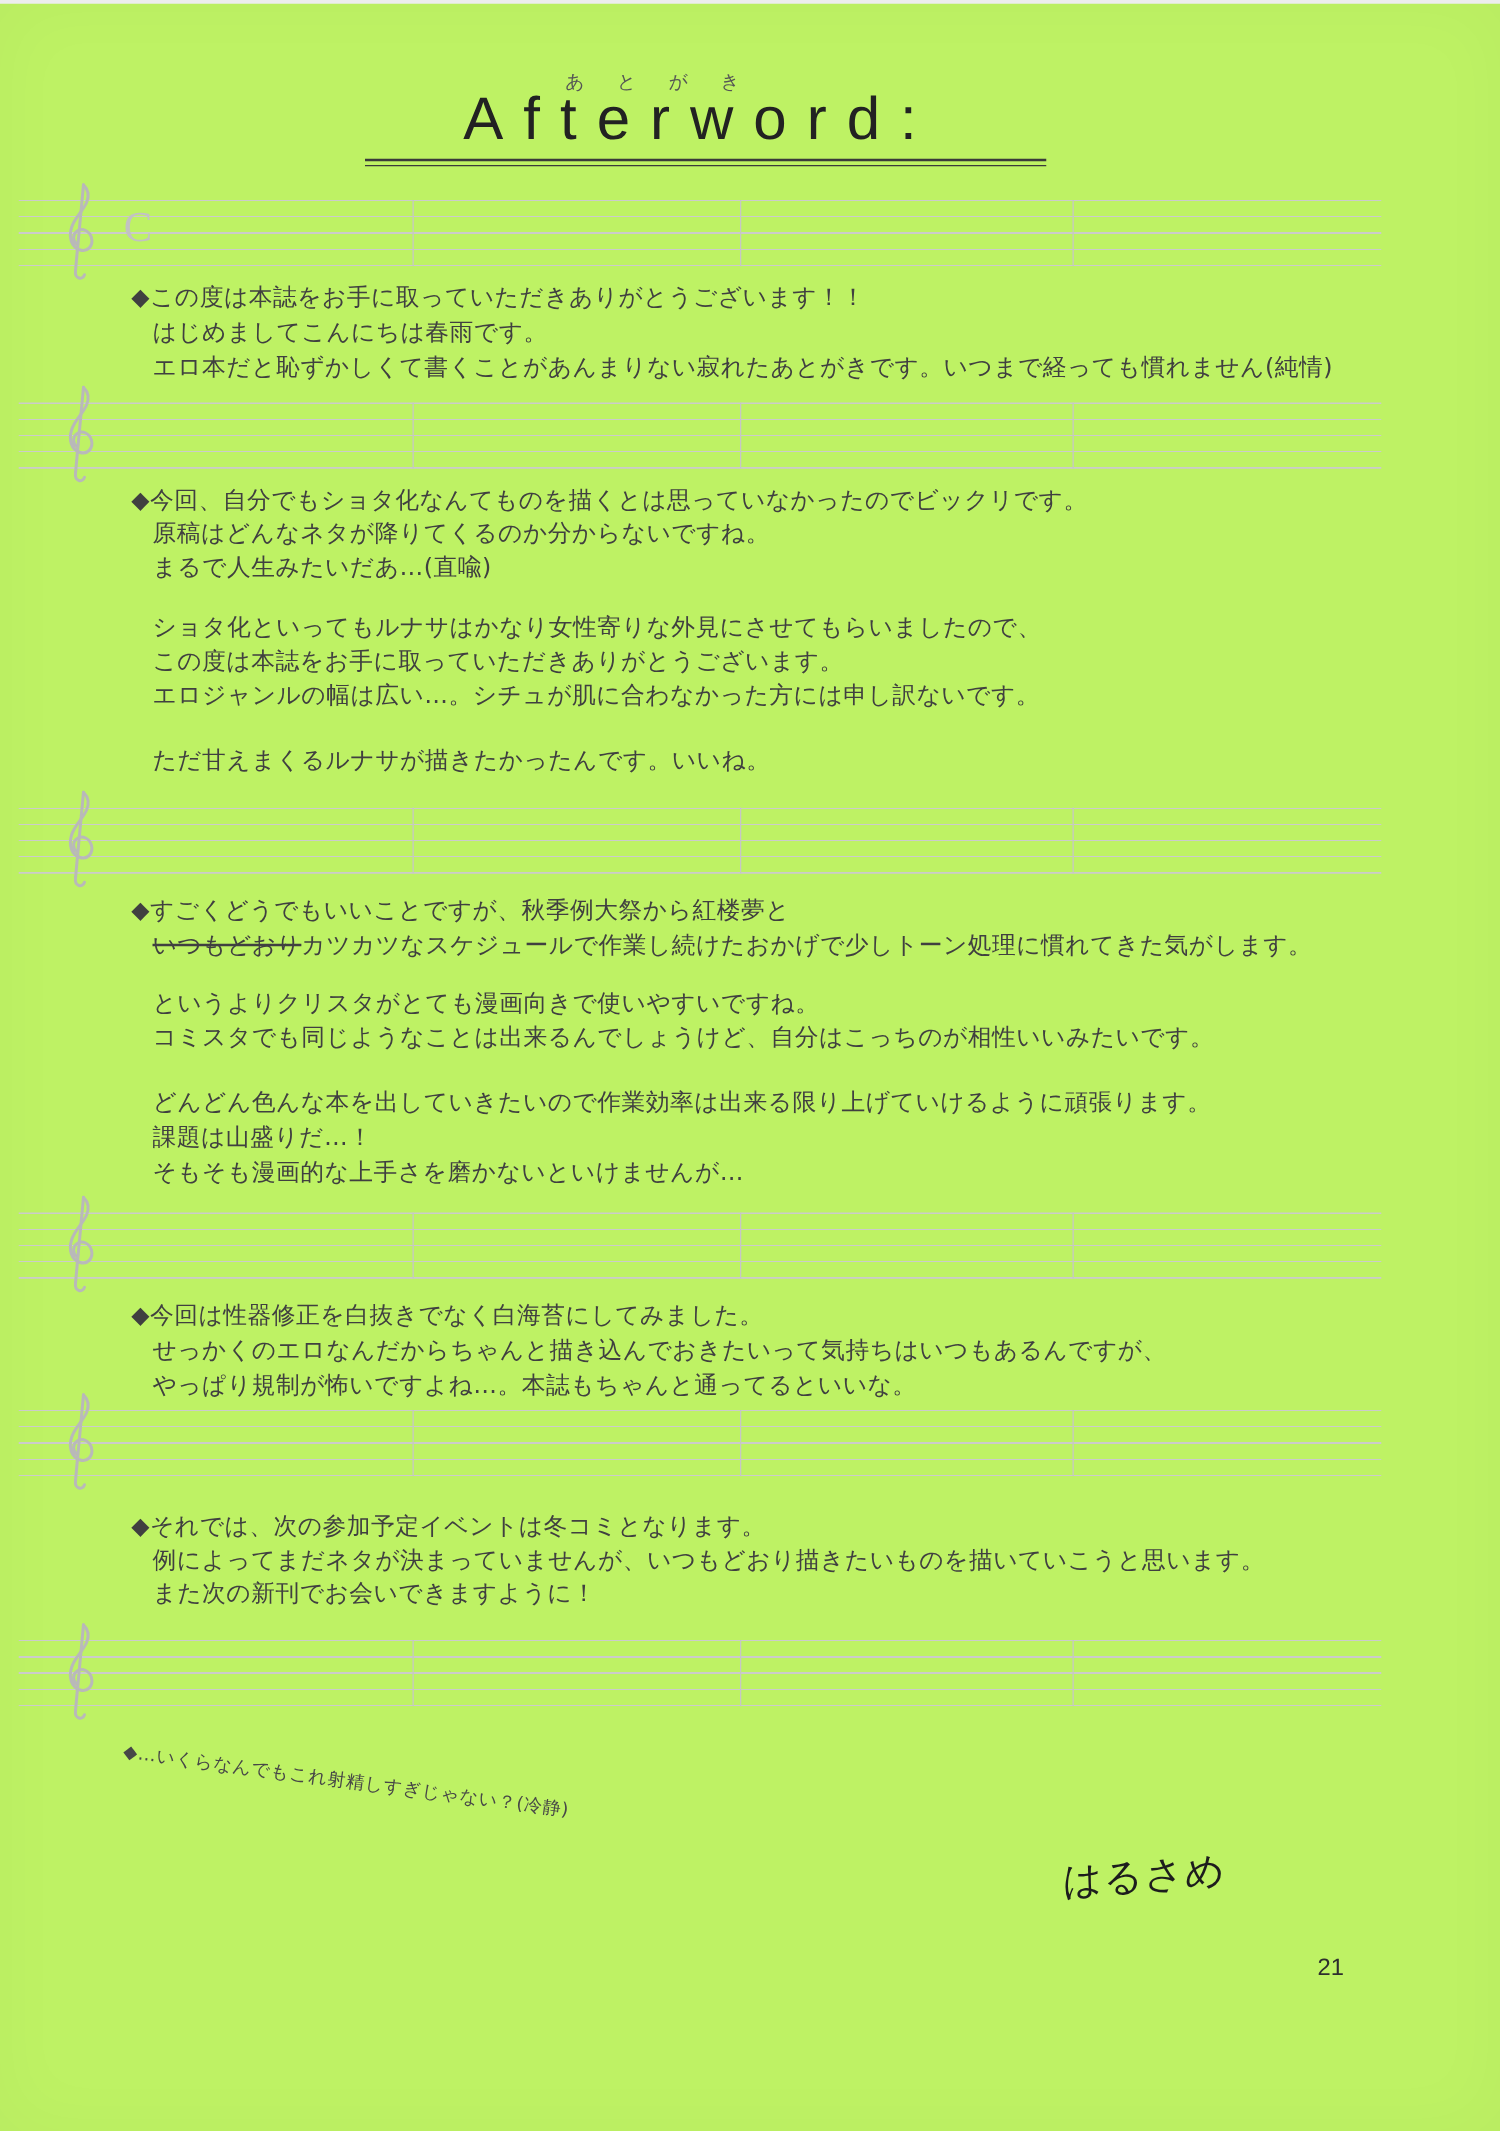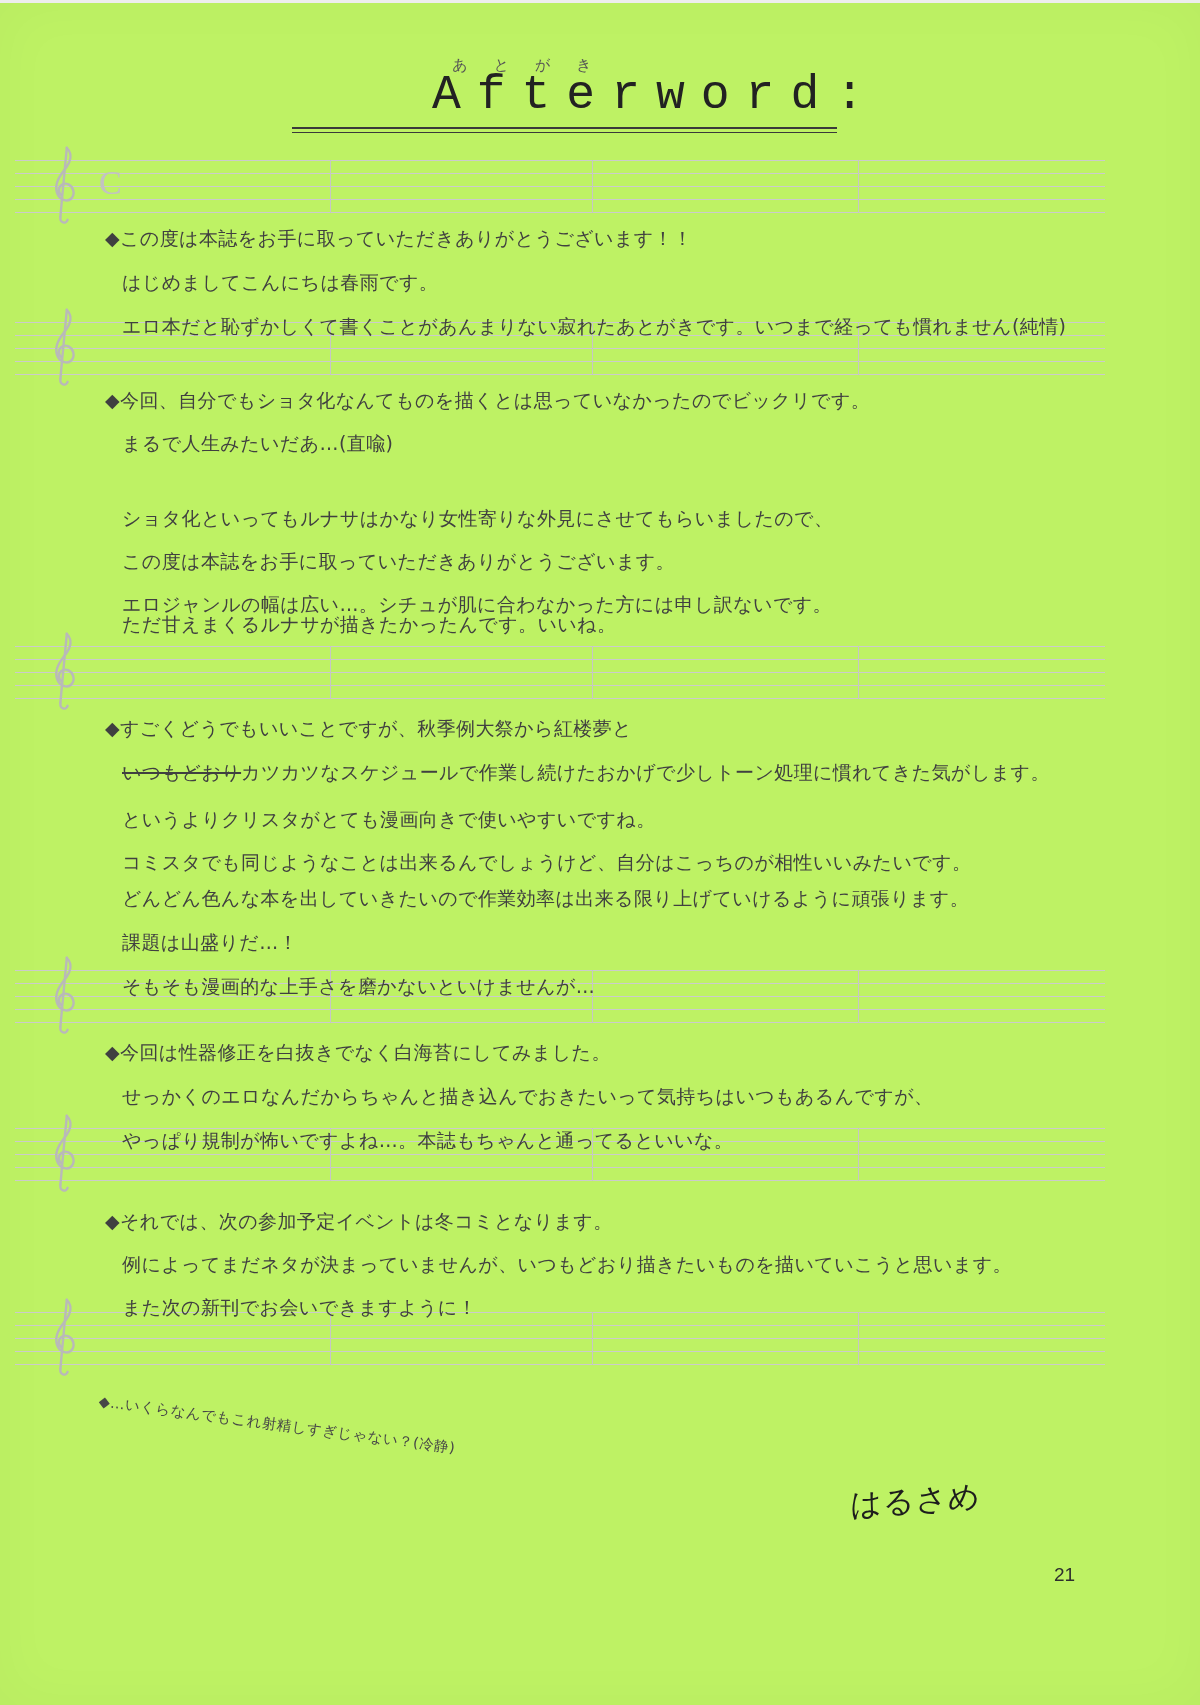--- a/index.html
+++ b/index.html
@@ -9,22 +9,22 @@
     box-shadow:inset 0 0 60px rgba(0,0,0,0.03);
     font-family:"DejaVu Sans",sans-serif;color:#404040;
   }
   #scan-edge-top{position:absolute;top:0;left:0;width:100%;height:3px;background:#ededed;}
   
   #furigana{
     position:absolute;top:56px;left:300px;width:470px;text-align:center;
     font-size:15px;letter-spacing:26px;color:#555;
   }
   #title{
-    position:absolute;top:68px;left:240px;width:640px;text-align:right;
-    font-family:Liberation Mono, monospace;
+    position:absolute;top:68px;left:240px;width:640px;text-align:center;
+    font-family:Liberation Sans, sans-serif;
     font-size:48px;letter-spacing:16px;color:#222;font-weight:400;
   }
   #title-rule{
     position:absolute;top:127px;left:292px;width:545px;height:3px;
     border-top:2px solid #3a3a3a;border-bottom:1px solid #3a3a3a;
   }
   
   .staff{
     position:absolute;left:15px;width:1090px;height:53px;
     background-image:repeating-linear-gradient(to bottom,#cbcbcb 0,#cbcbcb 1px,transparent 1px,transparent 13px);
@@ -33,21 +33,21 @@
   .bl.b1{left:315px}.bl.b2{left:577px}.bl.b3{left:843px}
   .clef{position:absolute;left:28px;top:-17px;width:38px;height:88px;}
   .timesig{
     position:absolute;left:84px;top:6px;
     font-family:"Liberation Serif","DejaVu Serif",serif;
     font-size:34px;color:#c2c2c2;line-height:1;
   }
   
   .para{position:absolute;left:105px;font-size:19px;letter-spacing:0.4px;color:#404040;}
   .para .ln{white-space:nowrap;}
-  .para .indent{padding-left:17px;margin-top:16px;}
+  .para .indent{padding-left:17px;}
   .strike{text-decoration:line-through;text-decoration-thickness:1.5px;}
   
   #footnote{
     position:absolute;left:100px;top:1392px;font-size:14.5px;color:#474747;
     transform:rotate(7.5deg);transform-origin:left top;white-space:nowrap;letter-spacing:0.5px;
   }
   #signature{
     position:absolute;left:850px;top:1480px;font-size:31px;color:#1d1d1d;
     transform:rotate(-4deg) skewX(-4deg);letter-spacing:1px;white-space:nowrap;
   }
@@ -134,20 +134,21 @@
   </div>
 
   <div class="para" style="top:224px;line-height:28px">
     <div class="ln">◆この度は本誌をお手に取っていただきありがとうございます！！</div>
     <div class="ln indent">はじめましてこんにちは春雨です。</div>
     <div class="ln indent">エロ本だと恥ずかしくて書くことがあんまりない寂れたあとがきです。いつまで経っても慣れません(純情)</div>
   </div>
 
   <div class="para" style="top:387px;line-height:27px">
     <div class="ln">◆今回、自分でもショタ化なんてものを描くとは思っていなかったのでビックリです。</div>
+    <div class="ln indent">原稿はどんなネタが降りてくるのか分からないですね。</div>
     <div class="ln indent">まるで人生みたいだあ…(直喩)</div>
   </div>
 
   <div class="para" style="top:489px;line-height:27px">
     <div class="ln indent">ショタ化といってもルナサはかなり女性寄りな外見にさせてもらいましたので、</div>
     <div class="ln indent">この度は本誌をお手に取っていただきありがとうございます。</div>
     <div class="ln indent">エロジャンルの幅は広い…。シチュが肌に合わなかった方には申し訳ないです。</div>
   </div>
 
   <div class="para" style="top:595px;line-height:27px">

